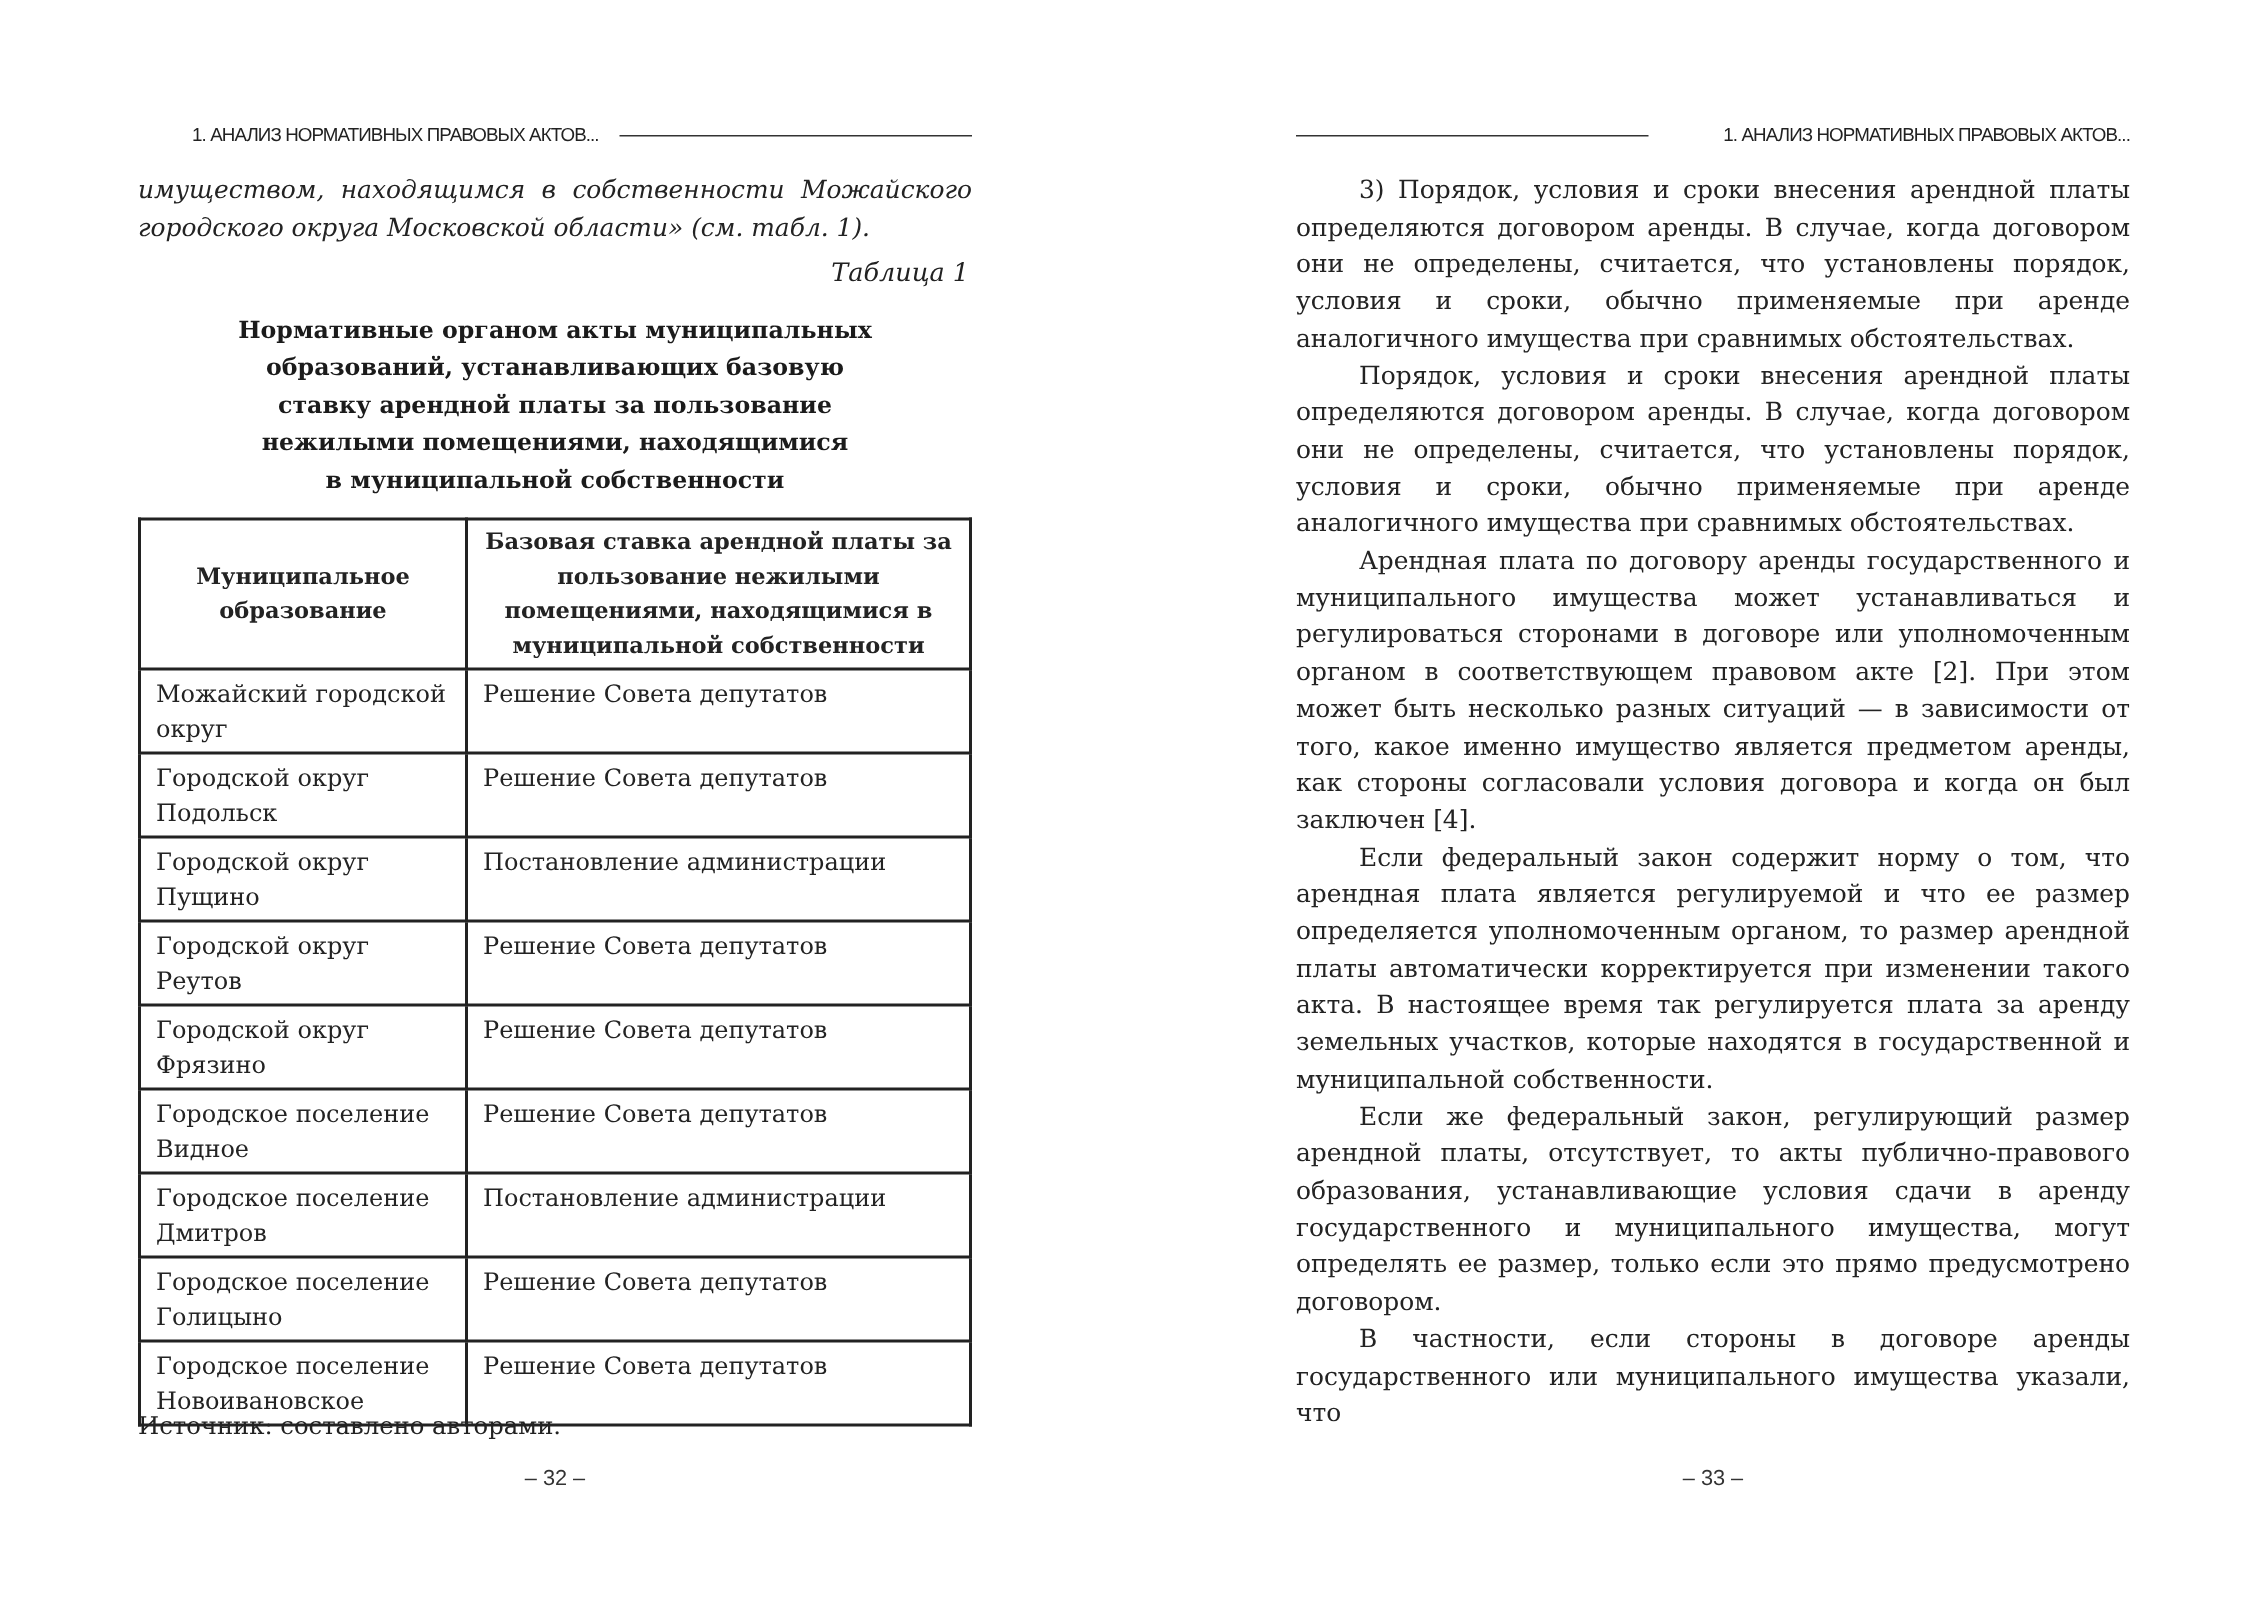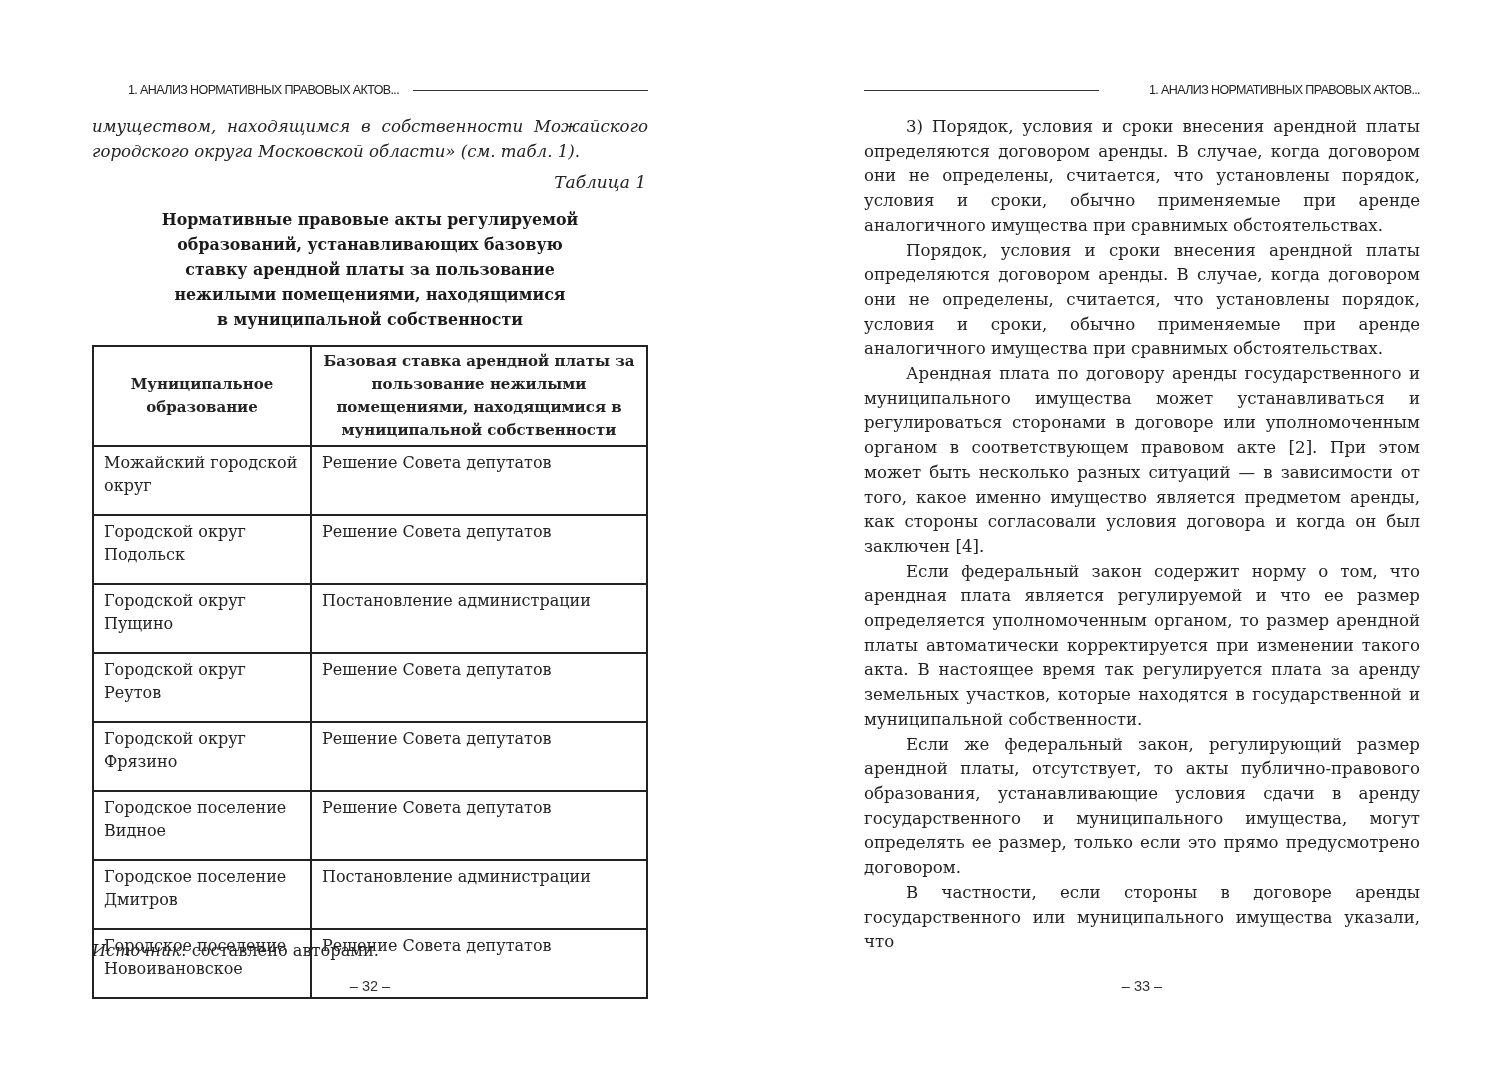--- a/index.html
+++ b/index.html
@@ -44,26 +44,26 @@
     position:absolute; top:345px; left:0; width:556px; border-collapse:collapse;
     font-size:16px; color:#232323;
   }
   table.data-table th, table.data-table td {
     border:2px solid #222; vertical-align:top;
   }
   table.data-table th {
     font-weight:bold; font-size:15px; line-height:23px; text-align:center; vertical-align:middle;
     padding:3px 6px; height:92px;
   }
-  table.data-table td { padding:5px 10px 16px 10px; line-height:22.5px; height:46px; }
+  table.data-table td { padding:5px 10px 3px 10px; line-height:22.5px; height:46px; }
   table.data-table col.c1 { width:218px; }
   .source-note {
     position:absolute; top:941px; left:0; font-size:16.2px; color:#222;
   }
-  .source-note .src-label { font-style:italic; }
+  .source-note .src-label { }
   .page-number {
     position:absolute; top:978px; left:0; width:556px; text-align:center;
     font-family:"Liberation Sans", sans-serif; font-size:14.5px; color:#333;
   }
 
   #right-body { top:115px; }
 </style>
 </head>
 <body>
 
@@ -73,21 +73,21 @@
     <span class="rule"></span>
   </div>
 
   <div class="body-text" id="left-intro">
     <p class="no-indent">имуществом, находящимся в собственности Можайского городского округа Московской области» (см. табл. 1).</p>
   </div>
 
   <div class="table-number">Таблица 1</div>
 
   <div class="table-title">
-    <span class="t-line">Нормативные правовые акты регулируемой</span>
+    <span class="t-line">Нормативные органом акты муниципальных</span>
     <span class="t-line">образований, устанавливающих базовую</span>
     <span class="t-line">ставку арендной платы за пользование</span>
     <span class="t-line">нежилыми помещениями, находящимися</span>
     <span class="t-line">в муниципальной собственности</span>
   </div>
 
   <table class="data-table">
     <colgroup>
         <col class="c1">
         <col class="c2">
@@ -121,20 +121,24 @@
         </tr>
         <tr>
           <td>Городское поселение Видное</td>
           <td>Решение Совета депутатов</td>
         </tr>
         <tr>
           <td>Городское поселение Дмитров</td>
           <td>Постановление администрации</td>
         </tr>
         <tr>
+          <td>Городское поселение Голицыно</td>
+          <td>Решение Совета депутатов</td>
+        </tr>
+        <tr>
           <td>Городское поселение Новоивановское</td>
           <td>Решение Совета депутатов</td>
         </tr>
       </tbody>
   </table>
 
   <div class="source-note">
     <span class="src-label">Источник</span><span>: составлено авторами.</span>
   </div>
 

